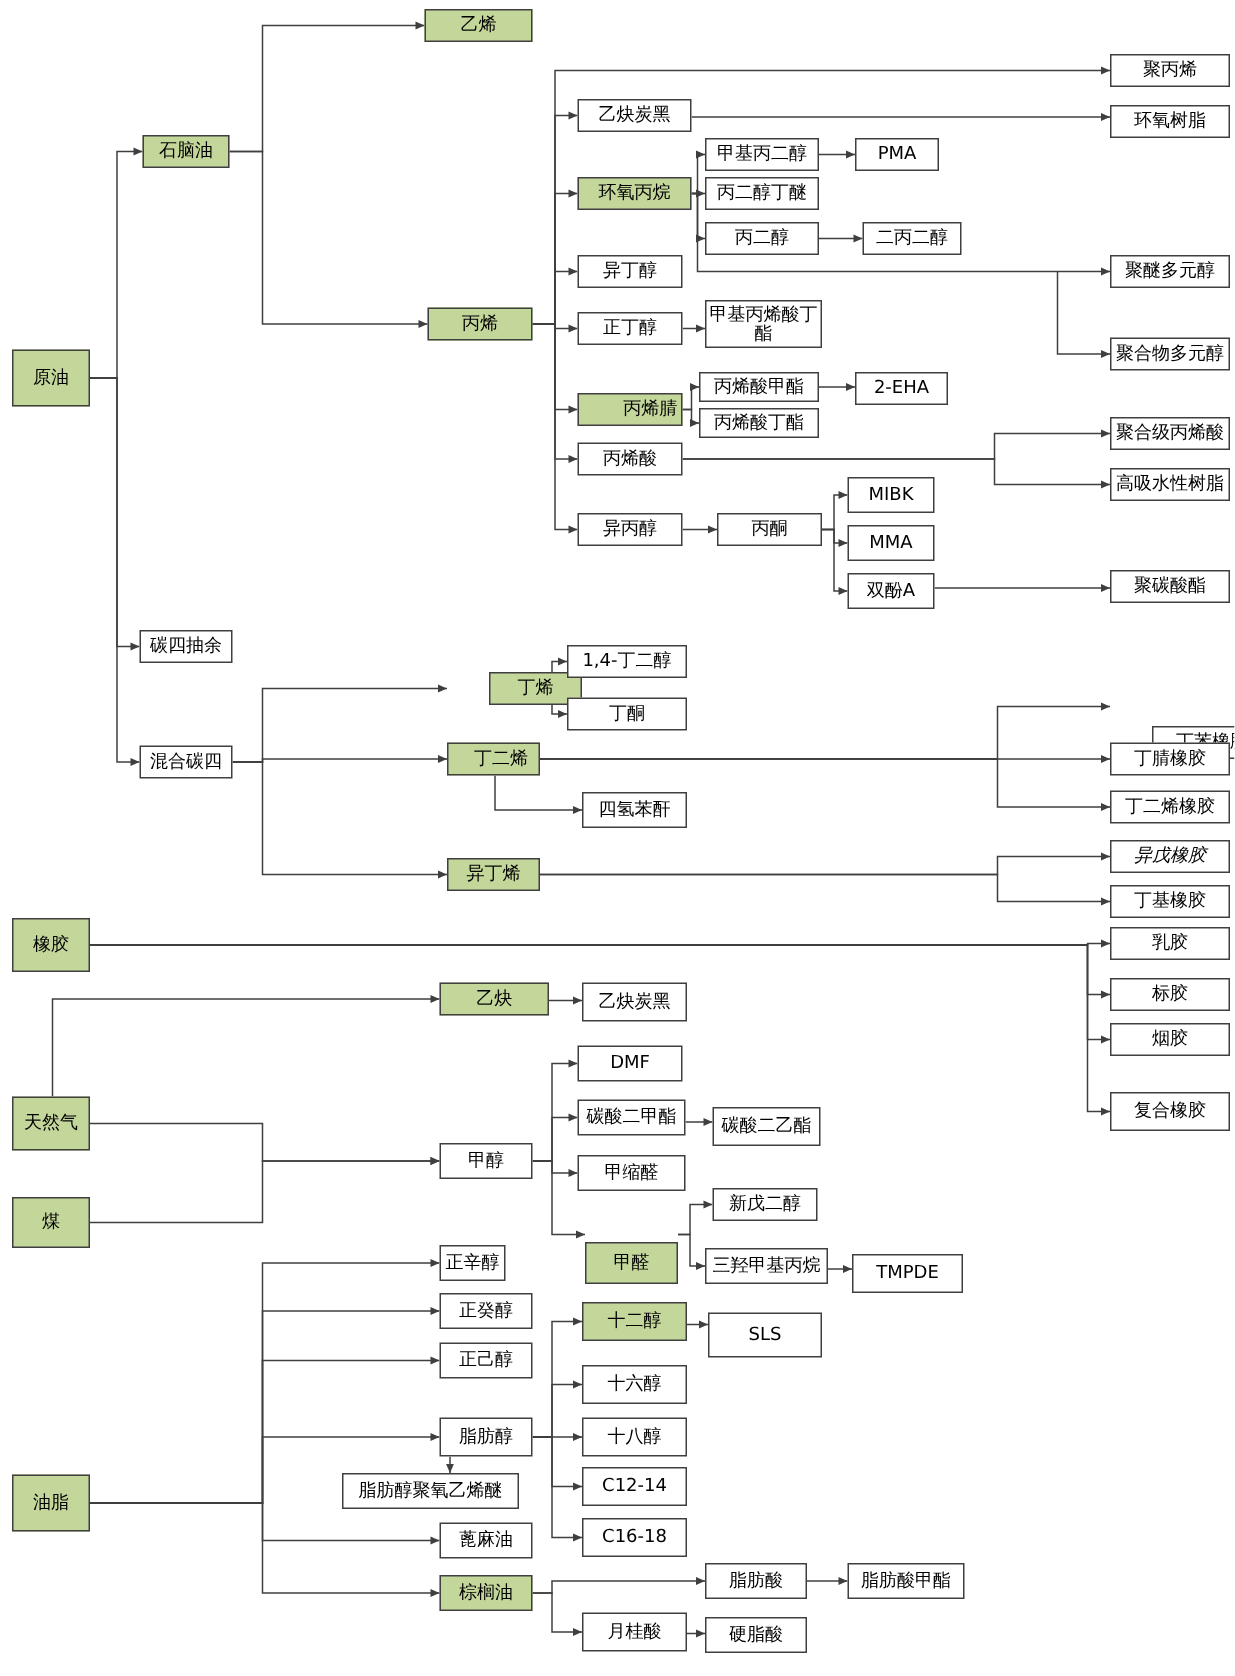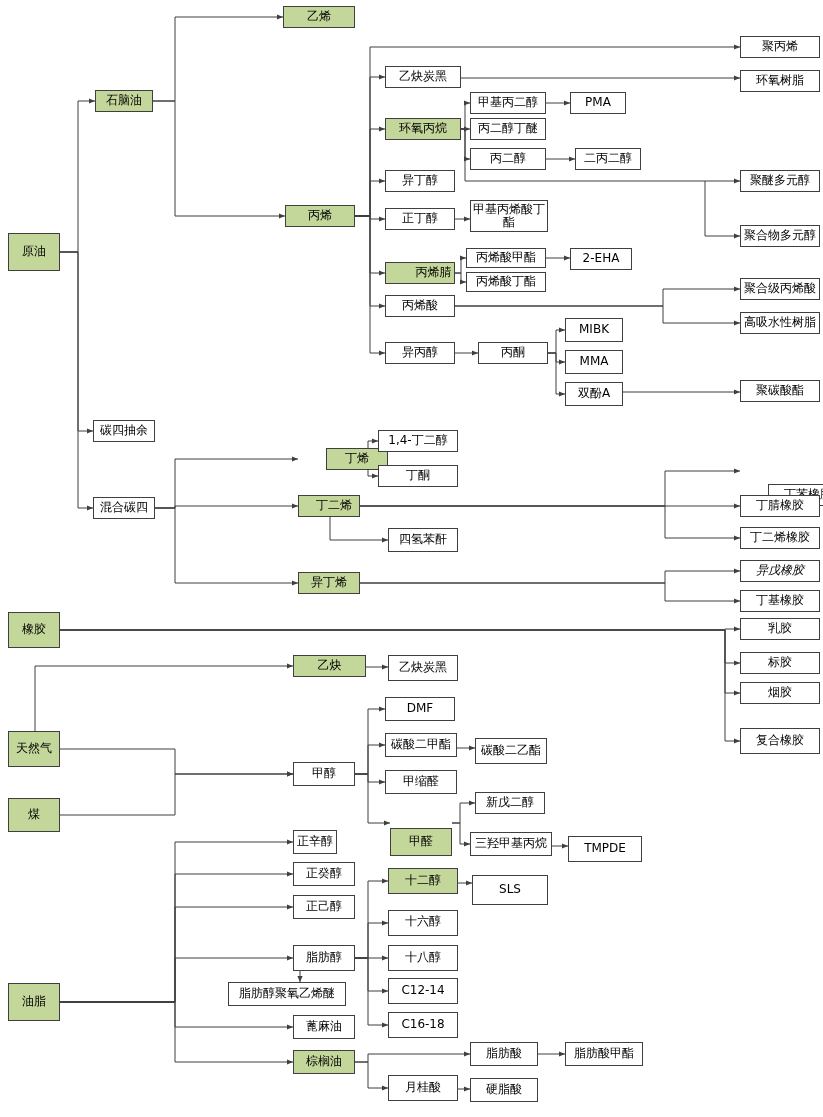--- a/index.html
+++ b/index.html
@@ -231,21 +231,21 @@
     <div class="node" style="left: 385px; top: 342px; width: 70px; height: 22px;">异丙醇</div>
     <div class="node" style="left: 378px; top: 430px; width: 80px; height: 22px;">1,4-丁二醇</div>
     <div class="node" style="left: 378px; top: 465px; width: 80px; height: 22px;">丁酮</div>
     <div class="node" style="left: 388px; top: 528px; width: 70px; height: 24px;">四氢苯酐</div>
     <div class="node" style="left: 388px; top: 655px; width: 70px; height: 26px;">乙炔炭黑</div>
     <div class="node" style="left: 385px; top: 697px; width: 70px; height: 24px;">DMF</div>
     <div class="node" style="left: 385px; top: 733px; width: 72px; height: 24px;">碳酸二甲酯</div>
     <div class="node" style="left: 385px; top: 770px; width: 72px; height: 24px;">甲缩醛</div>
     <div class="node green" style="left: 390px; top: 810px; width: 62px; height: 28px; margin-top: 18px;">甲醛</div>
     <div class="node green" style="left: 388px; top: 868px; width: 70px; height: 26px;">十二醇</div>
-    <div class="node" style="left: 388px; top: 910px; width: 70px; height: 26px; font-family: Liberation Mono, monospace;">十六醇</div>
+    <div class="node" style="left: 388px; top: 910px; width: 70px; height: 26px;">十六醇</div>
     <div class="node" style="left: 388px; top: 945px; width: 70px; height: 26px;">十八醇</div>
     <div class="node" style="left: 388px; top: 978px; width: 70px; height: 26px;">C12-14</div>
     <div class="node" style="left: 388px; top: 1012px; width: 70px; height: 26px;">C16-18</div>
     <div class="node" style="left: 388px; top: 1075px; width: 70px; height: 26px;">月桂酸</div>
     <div class="node" style="left: 228px; top: 982px; width: 118px; height: 24px;">脂肪醇聚氧乙烯醚</div>
     <div class="node" style="left: 470px; top: 92px; width: 76px; height: 22px;">甲基丙二醇</div>
     <div class="node" style="left: 470px; top: 118px; width: 76px; height: 22px;">丙二醇丁醚</div>
     <div class="node" style="left: 470px; top: 148px; width: 76px; height: 22px;">丙二醇</div>
     <div class="node" style="left: 470px; top: 200px; width: 78px; height: 32px;">甲基丙烯酸丁酯</div>
     <div class="node" style="left: 466px; top: 248px; width: 80px; height: 20px; text-align: center;">丙烯酸甲酯</div>

